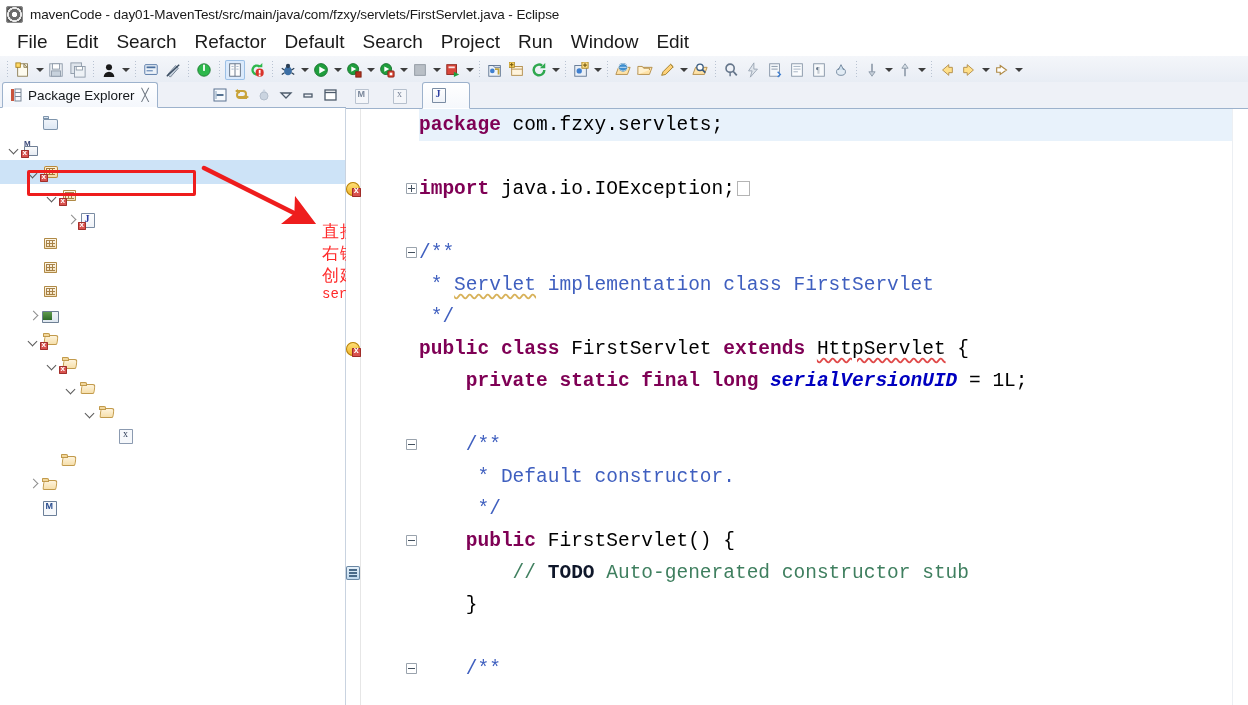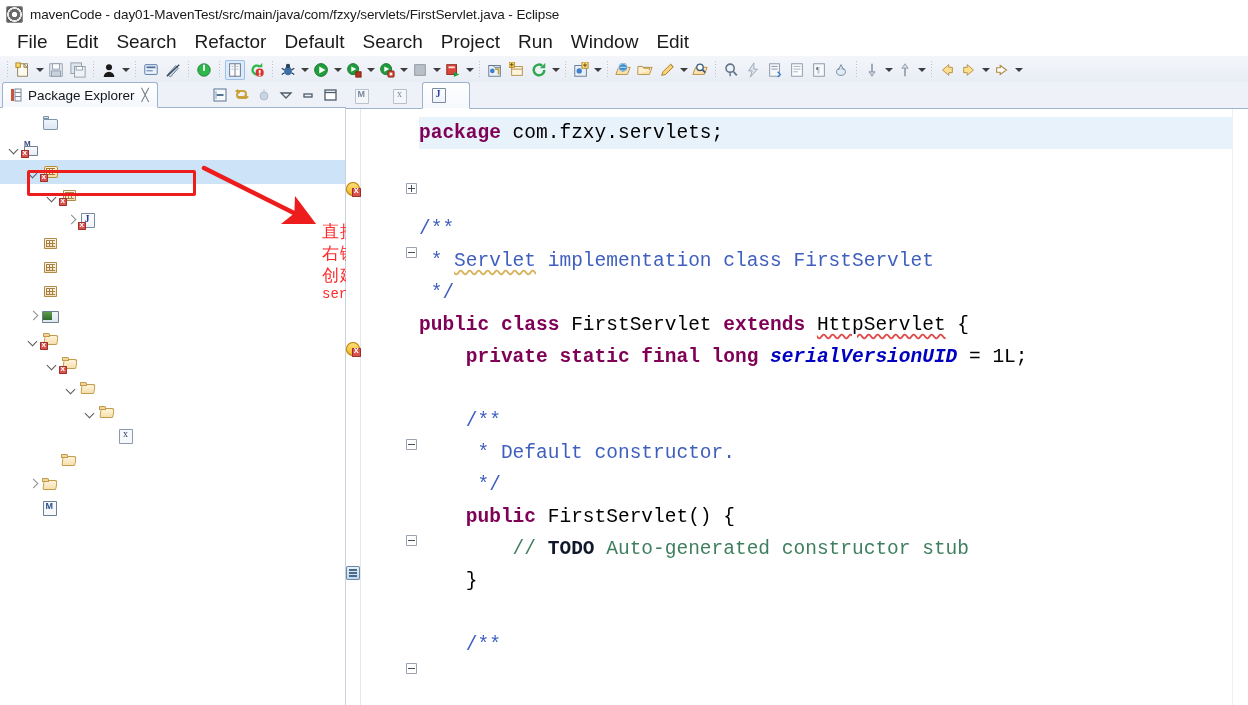--- a/index.html
+++ b/index.html
@@ -175,21 +175,21 @@
     font-family:"Liberation Serif",serif;}
   .i-tabjava{width:14px;height:15px;position:relative;flex:none;
     background:linear-gradient(#ffffff,#eef2f8);box-shadow:inset 0 0 0 1px #7a8ca3;border-radius:1px;}
   .i-tabjava:before{content:"J";position:absolute;left:3.5px;top:0px;font-size:10px;font-weight:bold;
     color:#2b3ea0;font-family:"Liberation Serif",serif;}
 
   .ed-body{flex:1;display:flex;background:#ffffff;overflow:hidden;position:relative;}
   .ed-annobar{width:14px;flex:none;background:#ffffff;position:relative;border-right:1px solid #e6e6e6;}
   .ed-gutter{width:44px;flex:none;background:#ffffff;position:relative;}
   .ed-fold{width:14px;flex:none;background:#ffffff;position:relative;}
-  .ed-code{flex:1;position:relative;overflow:hidden;margin-top:8px;}
+  .ed-code{flex:1;position:relative;overflow:hidden;}
   .lnum{width:44px;text-align:right;padding-right:3px;font-family:"Liberation Mono",monospace;
         font-size:19px;color:#6e7176;line-height:32px;}
   .code-line{height:32px;line-height:32px;font-family:"Liberation Mono",monospace;
              font-size:19.5px;white-space:pre;color:#000;letter-spacing:0px;}
   .cur-line{background:#e8f2fb;}
 
   .kw{color:#7f0055;font-weight:bold;}
   .cmt{color:#3f5fbf;}
   .cmt-l{color:#3f7f5f;}
   .todo{color:#0f172a;font-weight:bold;}
@@ -833,20 +833,21 @@
             <div style="height: 32px; position: relative;"></div>
             <div style="height: 32px; position: relative;"></div>
             <div style="height: 32px; position: relative;"></div>
             <div style="height: 32px; position: relative;">
               <span class="foldmark" style="top:10px"></span>
             </div>
           </div>
         <div class="ed-code" id="codeview">
             <div class="code-line cur-line"><span class="kw">package</span><span class="plain"> com.fzxy.servlets;</span></div>
             <div class="code-line"></div>
+            <div class="code-line"><span class="kw">import</span><span class="plain"> java.io.IOException;</span><span class="collapsebox"></span></div>
             <div class="code-line"></div>
             <div class="code-line"><span class="cmt">/**</span></div>
             <div class="code-line"><span class="cmt"> * </span><span class="cmt sqlt">Servlet</span><span class="cmt"> implementation class FirstServlet</span></div>
             <div class="code-line"><span class="cmt"> */</span></div>
             <div class="code-line"><span class="kw">public class</span><span class="plain"> FirstServlet </span><span class="kw">extends</span><span class="plain"> </span><span class="plain sq">HttpServlet</span><span class="plain"> {</span></div>
             <div class="code-line"><span class="plain">    </span><span class="kw">private static final long</span><span class="plain"> </span><span class="fld">serialVersionUID</span><span class="plain"> = 1L;</span></div>
             <div class="code-line"></div>
             <div class="code-line"><span class="cmt">    /**</span></div>
             <div class="code-line"><span class="cmt">     * Default constructor.</span></div>
             <div class="code-line"><span class="cmt">     */</span></div>

